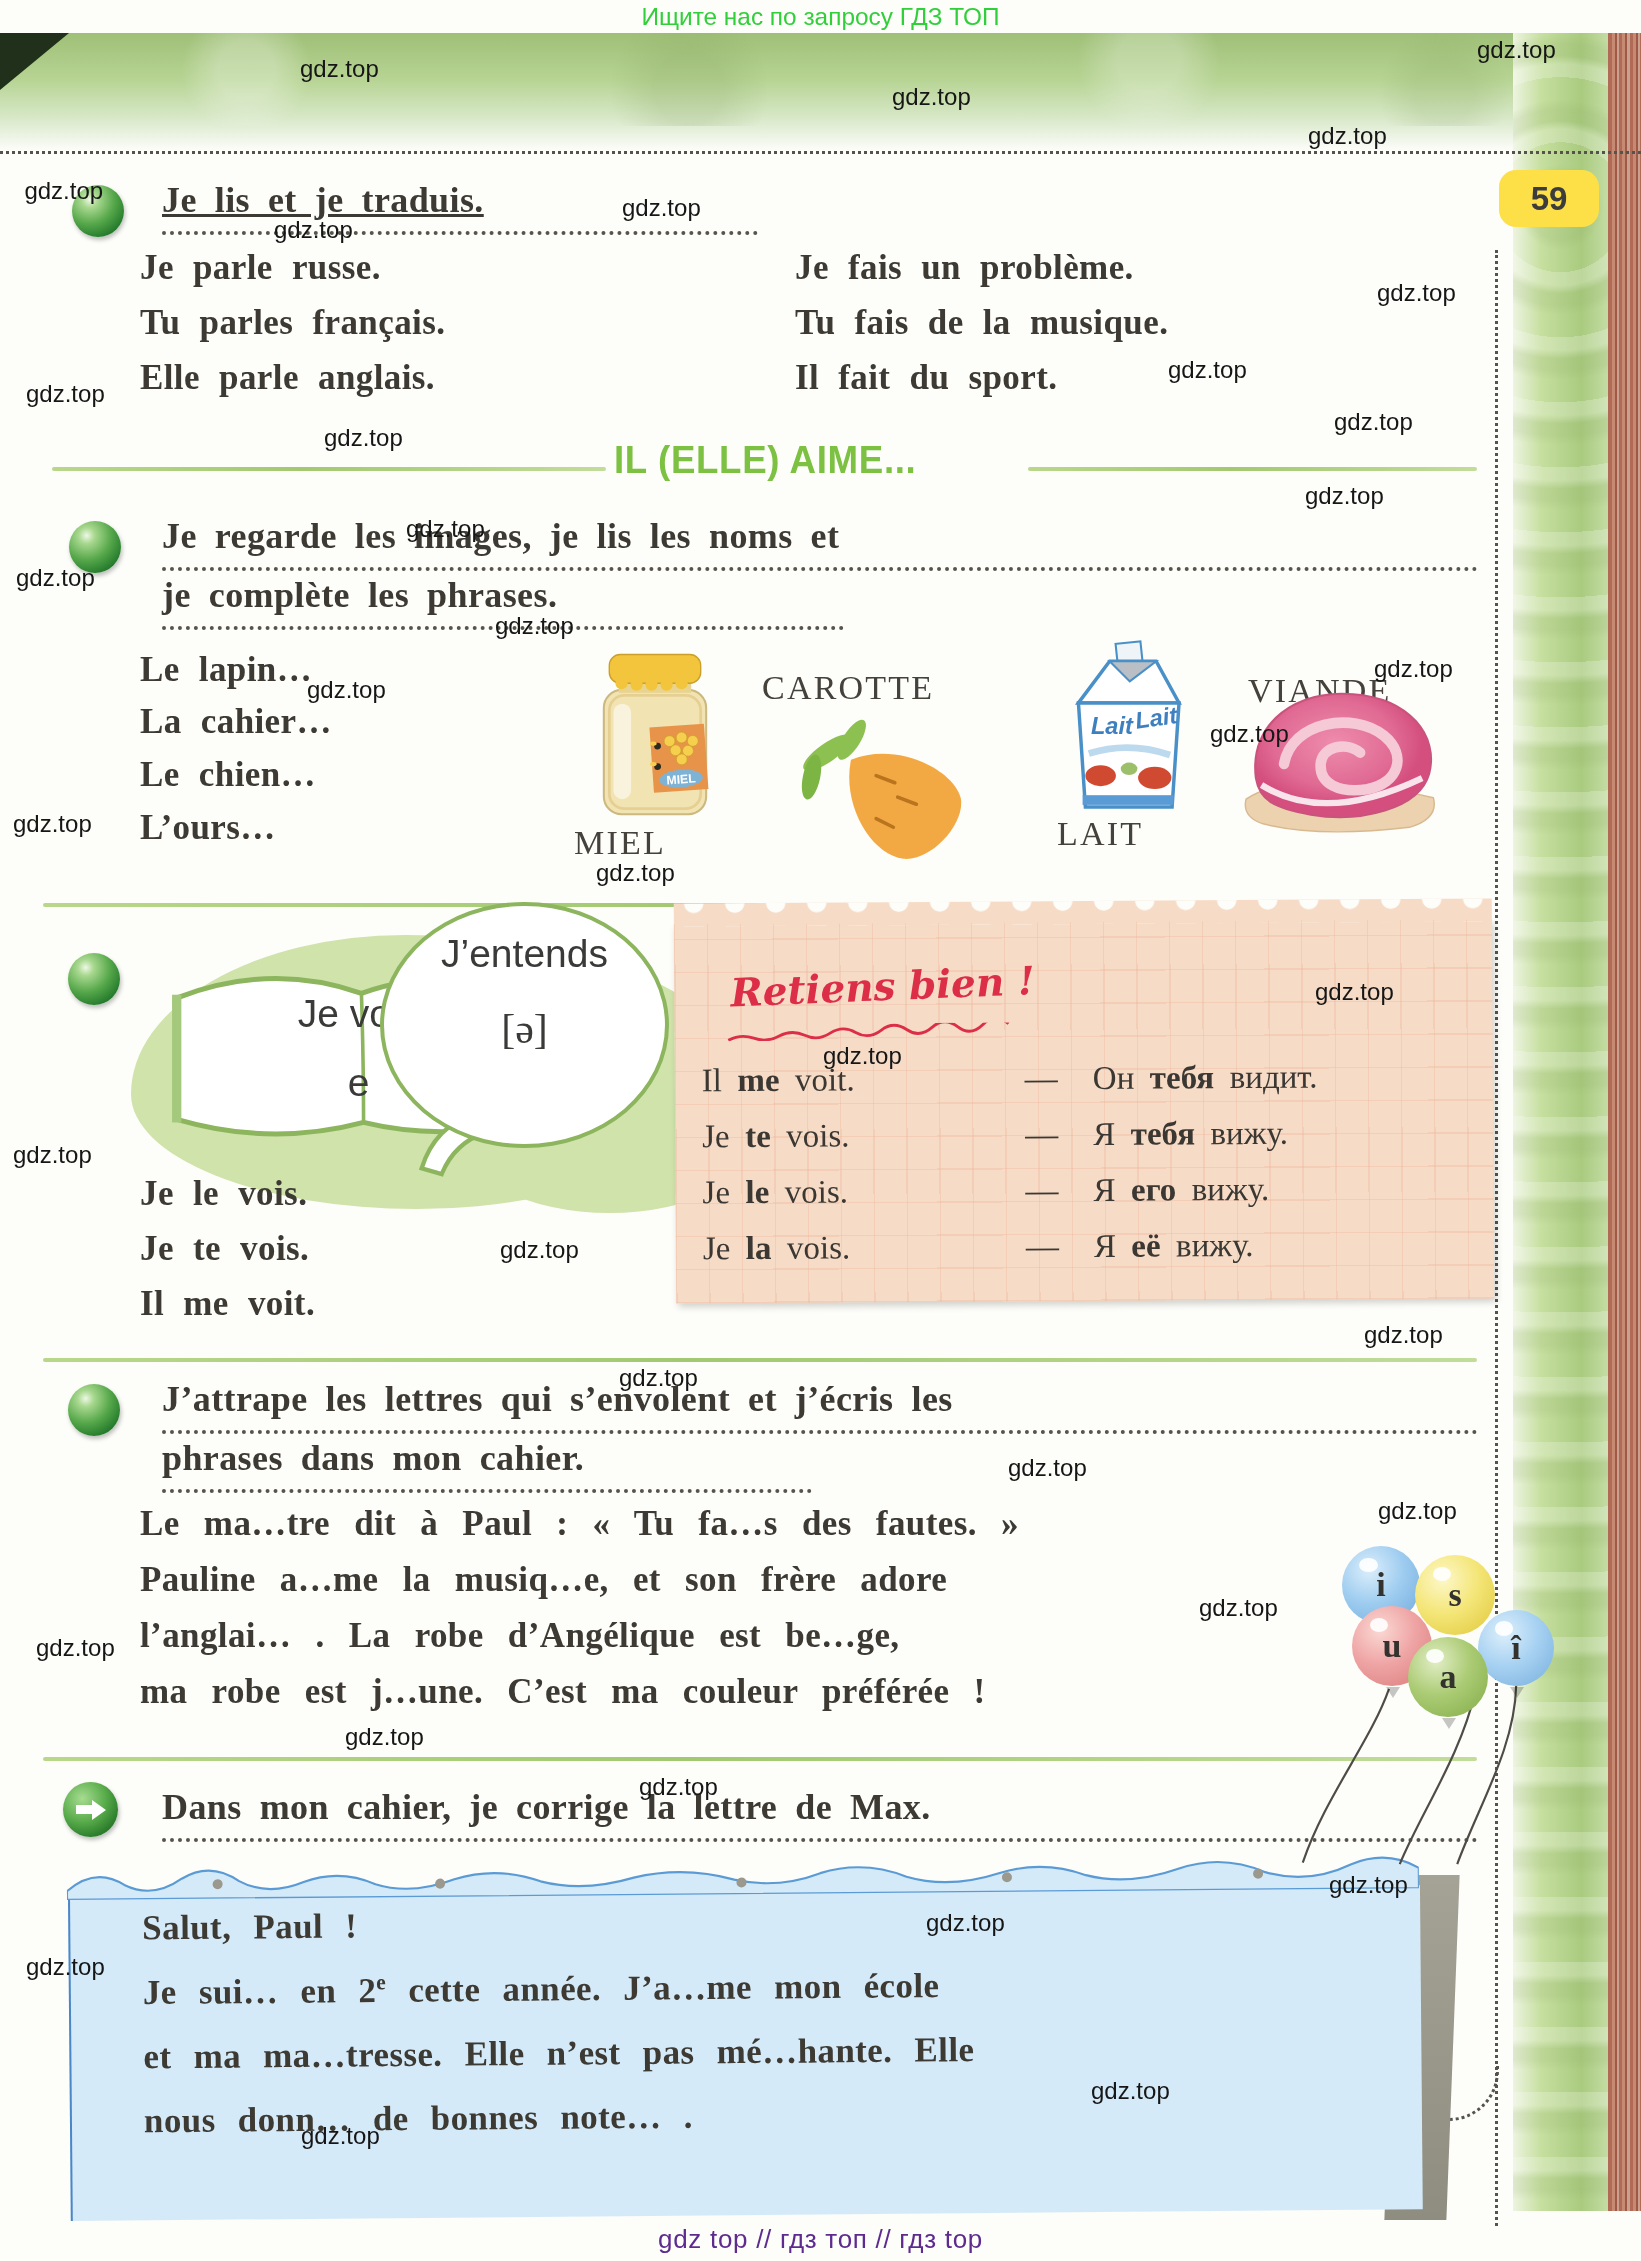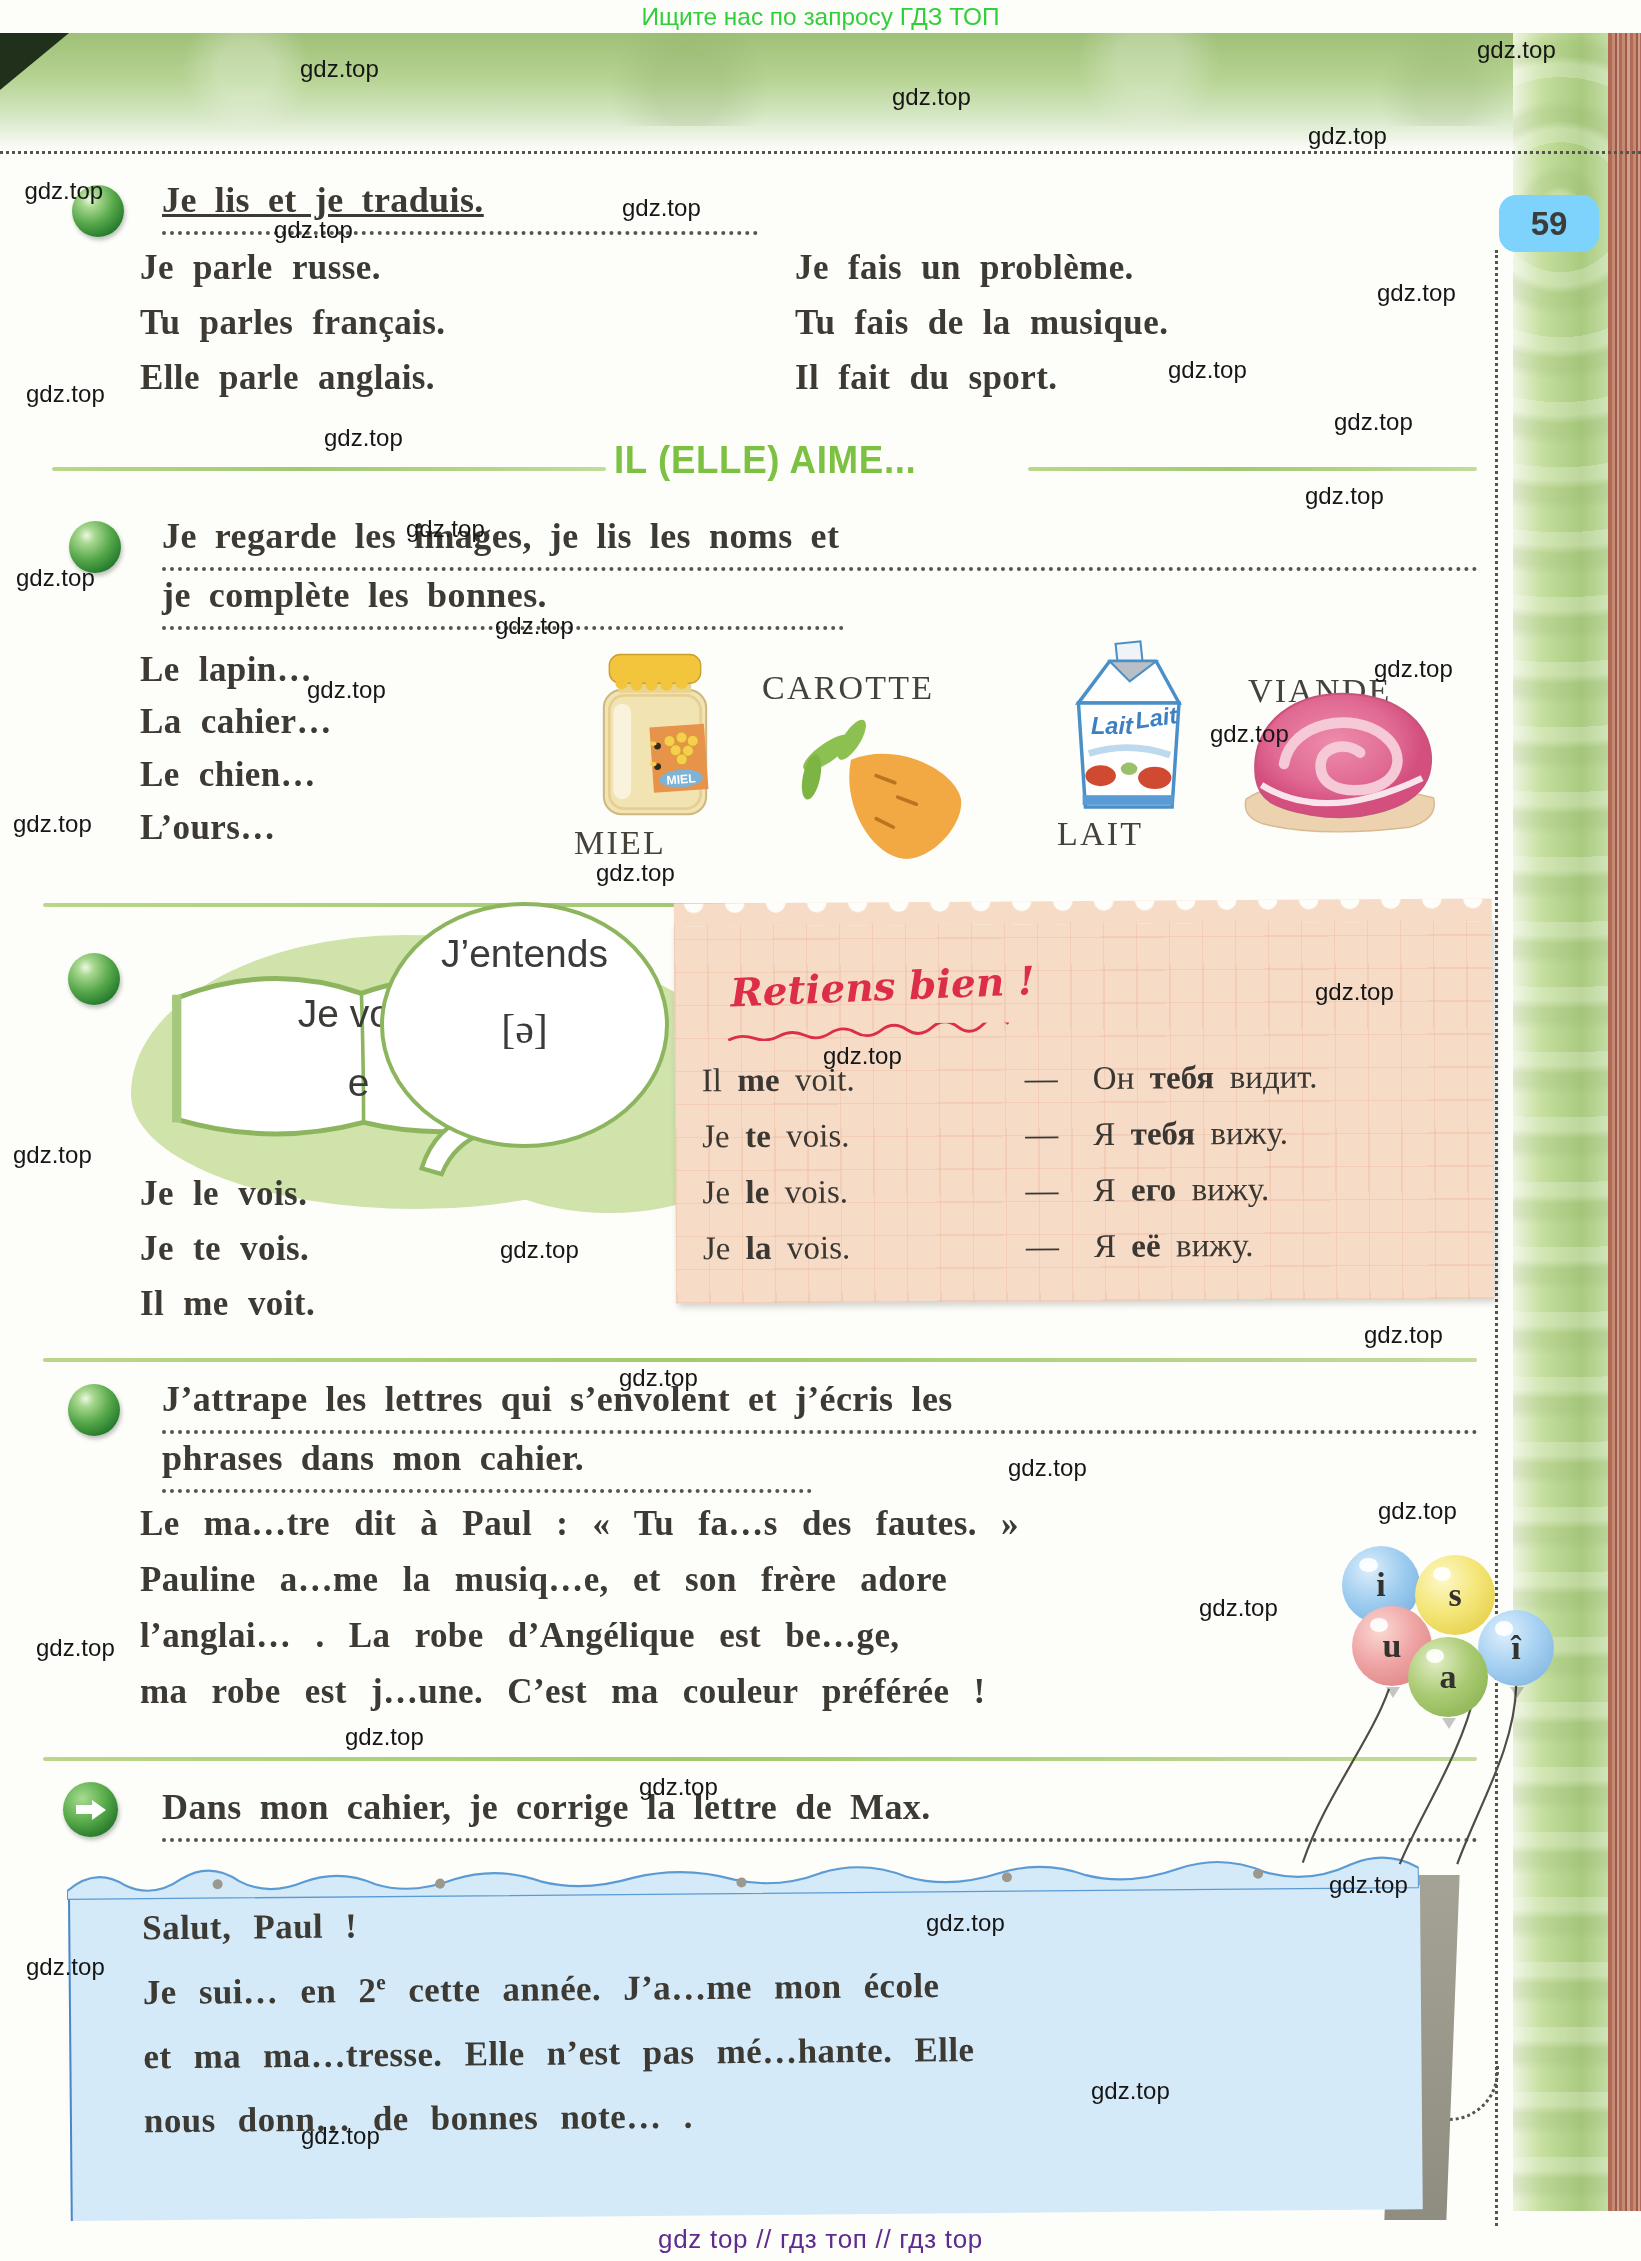--- a/index.html
+++ b/index.html
@@ -26,21 +26,21 @@
   .right-strip{position:absolute;left:1513px;top:33px;width:95px;height:2178px;
      background:linear-gradient(to right,#edf4e0,#c6df9f 30%,#a9cb7f 72%,#c4dca4);}
   .right-strip-tex{position:absolute;left:1513px;top:33px;width:95px;height:2178px;opacity:.45;
      background:repeating-radial-gradient(circle at 50% 8%, rgba(255,255,255,.5) 0 13px, rgba(130,160,90,.3) 21.5px 33px, transparent 43px 65px);}
   .book-edge{position:absolute;left:1608px;top:33px;width:33px;height:2178px;
      background:repeating-linear-gradient(to right,#b06a56 0 3.6px,#c68a72 3.6px 6.5px,#9e5a46 6.5px 8.6px,#caa08e 8.6px 10.8px);}
   .dot-h{position:absolute;left:0;top:151px;width:1641px;height:0;border-top:3.6px dotted #56534c;}
   .dot-v{position:absolute;left:1495px;top:250px;height:1976px;width:0;border-left:3.6px dotted #56534c;}
   .dot-curve{position:absolute;left:1444px;top:2066px;width:52px;height:52px;
      border-right:3.6px dotted #56534c;border-bottom:3.6px dotted #56534c;border-bottom-right-radius:50px;}
-  .badge{position:absolute;left:1499px;top:195px;width:100px;height:57px;background:#7dd3fc;
+  .badge{position:absolute;left:1499px;top:170px;width:100px;height:57px;background:#fde047;
      border-radius:17px;display:flex;align-items:center;justify-content:center;
      font:700 33px "Liberation Sans",sans-serif;color:#3c3c3c;}
 
   
   .ball{position:absolute;width:52px;height:52px;border-radius:50%;
      background:radial-gradient(circle at 34% 28%, #eef8e6 0%, #a8d88f 16%, #57a84b 48%, #237a2b 78%, #145418 100%);
      box-shadow:1.4px 2.9px 4.3px rgba(0,0,0,.25);}
   .arrow-badge{position:absolute;left:63px;top:1782px;width:55px;height:55px;border-radius:50%;
      background:radial-gradient(circle at 35% 30%, #a6dc90 0%, #58ab4a 45%, #1d6d22 85%);
      box-shadow:1.4px 2.9px 4.3px rgba(0,0,0,.25);display:flex;align-items:center;justify-content:center;}
@@ -132,21 +132,21 @@
   <div class="fline" style="left:795px;top:248px;">Je fais un problème.</div>
   <div class="fline" style="left:795px;top:303px;">Tu fais de la musique.</div>
   <div class="fline" style="left:795px;top:358px;">Il fait du sport.</div>
 
   <div class="gline" style="left:52px;top:467px;width:554px;"></div>
   <div class="heading">IL (ELLE) AIME...</div>
   <div class="gline" style="left:1028px;top:467px;width:449px;"></div>
 
   <div class="ball" style="left:69px;top:521px;"></div>
   <div class="ftitle" style="left:162px;top:515px;width:1316px;">Je regarde les images, je lis les noms et</div>
-  <div class="ftitle" style="left:162px;top:574px;width:682px;">je complète les bonnes.</div>
+  <div class="ftitle" style="left:162px;top:574px;width:682px;">je complète les phrases.</div>
   <div class="fline" style="left:140px;top:650px;">Le lapin…</div>
   <div class="fline" style="left:140px;top:702px;">La cahier…</div>
   <div class="fline" style="left:140px;top:755px;">Le chien…</div>
   <div class="fline" style="left:140px;top:808px;">L’ours…</div>
 
   <svg class="abs" style="left:583px;top:645px;" width="144" height="176" viewBox="0 0 210 258">
     <rect x="30" y="66" width="150" height="182" rx="26" fill="#f2e3b2" stroke="#cbb97f" stroke-width="3"></rect>
     <rect x="38" y="74" width="134" height="166" rx="22" fill="none" stroke="#e6cf92" stroke-width="4"></rect>
     <rect x="44" y="86" width="26" height="140" rx="13" fill="rgba(255,255,255,.55)"></rect>
     <rect x="52" y="50" width="106" height="20" fill="#e8d48e"></rect>

